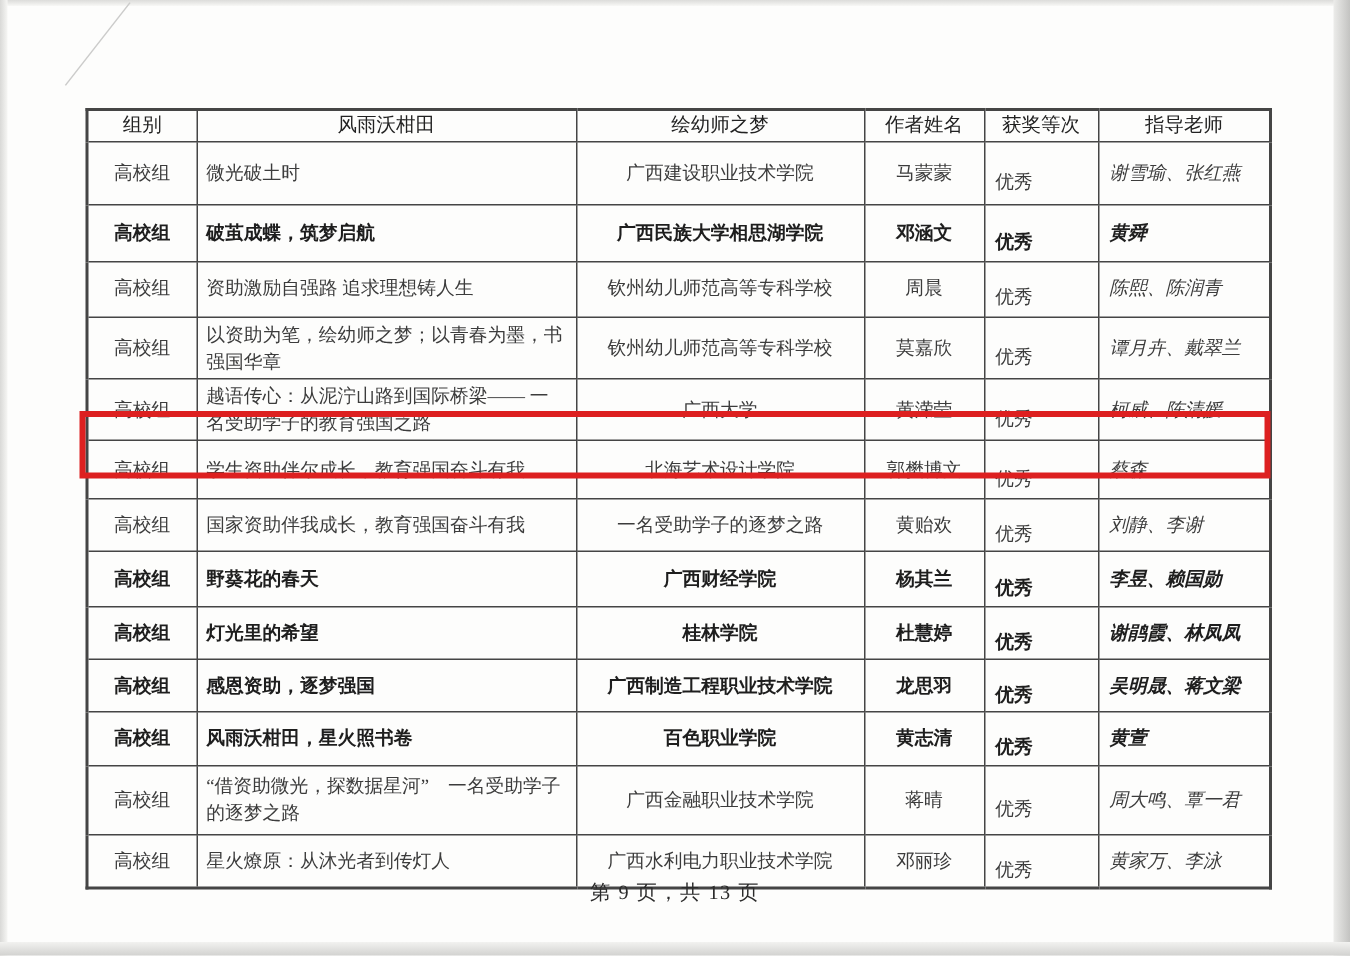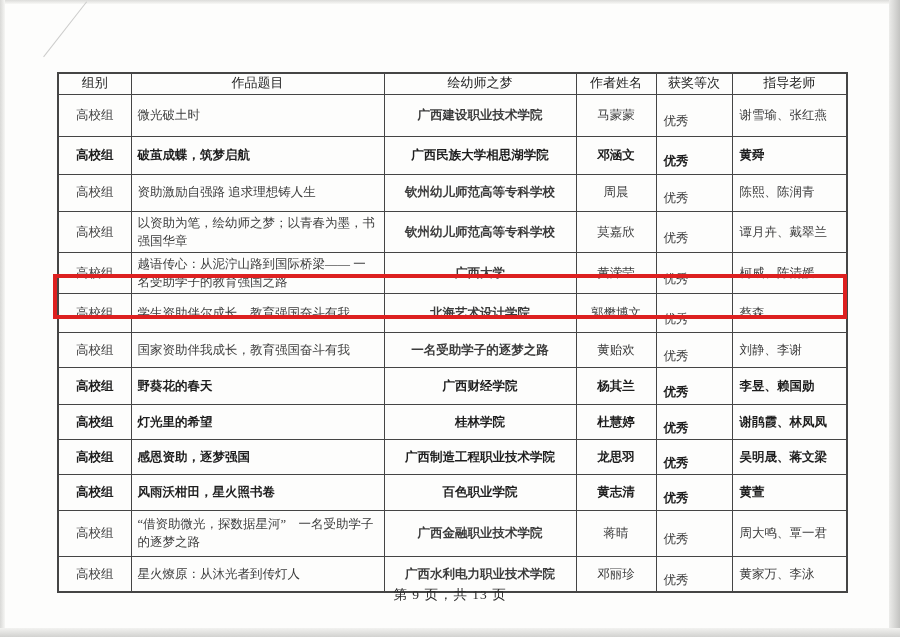--- a/index.html
+++ b/index.html
@@ -61,24 +61,24 @@
 
   .col-group   { width: 73px; }
   .col-title   { width: 253px; }
   .col-school  { width: 192px; }
   .col-author  { width: 80px; }
   .col-award   { width: 76px; }
   .col-teacher { width: 115px; }
 
   td.cell-group  { text-align: center; }
   td.cell-title  { text-align: left; padding: 2px 6px; }
-  td.cell-school { text-align: center; padding: 2px 4px; font-weight: bold; }
+  td.cell-school { text-align: center; padding: 2px 4px; }
   td.cell-author { text-align: center; }
   td.cell-award  { text-align: left; padding: 14px 0 2px 7px; }
-  td.cell-teacher{ text-align: left; padding: 2px 0 2px 7px; }
+  td.cell-teacher{ text-align: left; padding: 2px 0 2px 7px; font-style: italic; }
 
   tr.bold-row td { font-weight: bold; color: #1e1e1e; }
 
   .highlight-box {
     position: absolute;
     left: 53px; top: 274px;
     width: 794px; height: 45px;
     border: 4px solid #dd2020;
     pointer-events: none;
   }
@@ -106,21 +106,21 @@
     <col class="col-group">
       <col class="col-title">
       <col class="col-school">
     <col class="col-author">
       <col class="col-award">
       <col class="col-teacher">
   </colgroup>
   <thead>
     <tr>
         <th>组别</th>
-        <th>作品题目</th>
+        <th>风雨沃柑田</th>
         <th>绘幼师之梦</th>
         <th>作者姓名</th>
         <th>获奖等次</th>
         <th>指导老师</th>
       </tr>
   </thead>
   <tbody>
       <tr style="height: 42px;">
         <td class="cell-group">高校组</td>
         <td class="cell-title">微光破土时</td>

